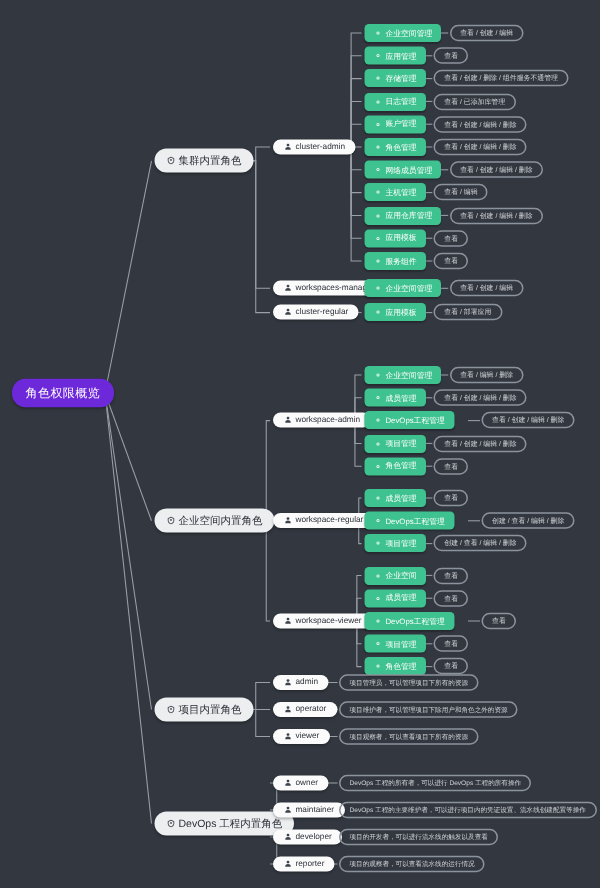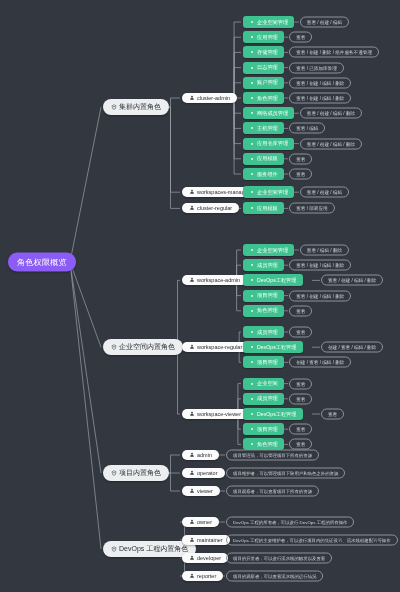--- a/index.html
+++ b/index.html
@@ -16,21 +16,21 @@
   .node{
     position:absolute;
     display:flex;align-items:center;gap:2px;
     box-sizing:border-box;
     white-space:nowrap;
     transform:translateY(-50%);
   }
 
   
   .n-root{
-    background:#8b5cf6;color:#ffffff;
+    background:#6d28d9;color:#ffffff;
     border-radius:9px;
     padding:4px 9px;
     font-size:8px;
     letter-spacing:.3px;
     box-shadow:0 1px 2px rgba(0,0,0,.35);
   }
 
   
   .n-l2{
     background:#eceef0;color:#2b2f36;

